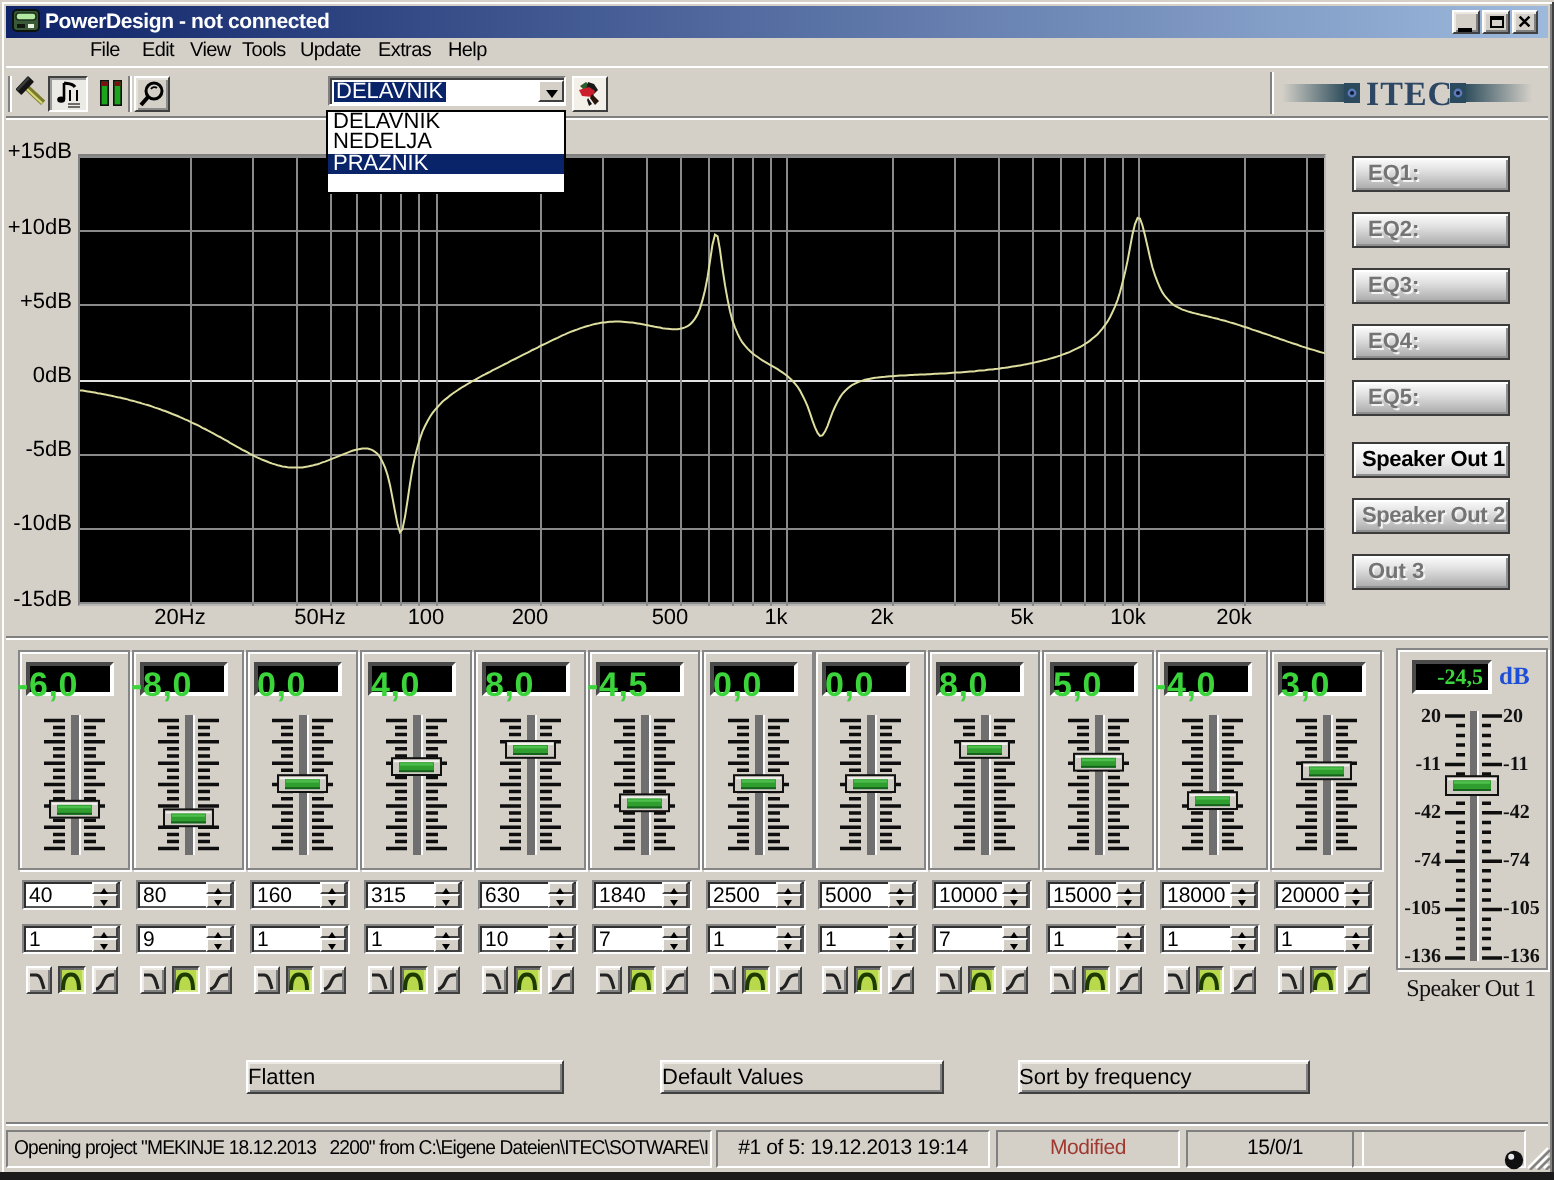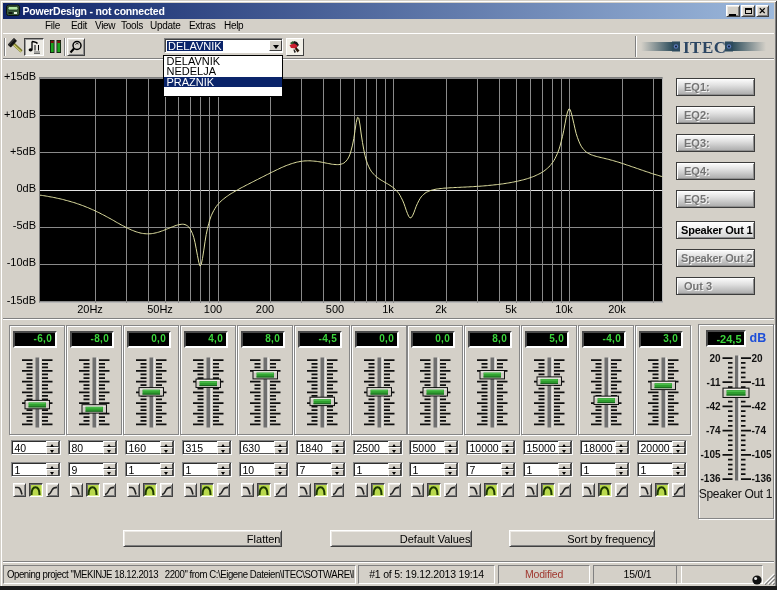--- a/index.html
+++ b/index.html
@@ -21,39 +21,39 @@
 .drop .hl { background:#0a246a; color:#fff; }
 .graph { position:absolute; left:38.5px; top:76.5px; width:624px; height:226px; background:#000; border:1px solid; border-color:#808080 #b8b8b8 #b8b8b8 #808080; }
 .dbl { position:absolute; left:2px; width:34px; text-align:right; font-size:11px; color:#000; }
 .fl { position:absolute; top:303px; width:50px; text-align:center; font-size:11px; color:#000; }
 .eqb { position:absolute; left:676px; width:78.5px; height:17.5px; white-space:nowrap; overflow:hidden; border:1px solid #3c3c3c; background:linear-gradient(#fdfdfd,#e0e0e0 40%,#a9a9a9); box-shadow: inset 1px 1px 0 #fff, inset -1px -1px 0 #8f8f8f; font-size:11px; font-weight:bold; color:#747474; text-shadow:1px 1px 0 #f4f4f4; line-height:16.5px; padding-left:7px; }
 .eqbA { background:linear-gradient(#ffffff,#f2f2f2 40%,#d2d2d2); color:#000; text-shadow:none; padding-left:4px; letter-spacing:-0.2px; }
 .eqbC { padding-left:4px; letter-spacing:-0.2px; }
 .hr318 { position:absolute; left:3px; right:3px; top:318px; height:2px; border-top:1px solid #808080; border-bottom:1px solid #fff; }
 .strip { position:absolute; top:324.5px; width:55.5px; height:110.5px; background:#d4d0c8; border:1px solid #868686; box-shadow: 1px 1px 0 #fdfdfd, inset 1px 1px 0 #fdfdfd; }
 .lcd { position:absolute; left:3px; top:5.5px; width:44px; height:16.5px; background:#000; border:2px solid; border-color:#4a4a4a #fff #fff #4a4a4a; }
-.lcd span { position:absolute; right:3px; top:0px; color:#3bd43b; font-size:10px; font-weight:bold; letter-spacing:0.3px; }
+.lcd span { position:absolute; right:16px; top:0px; color:#3bd43b; font-size:17px; font-weight:bold; letter-spacing:0.3px; }
 .spin { position:absolute; left:0.5px; width:50px; height:15.5px; background:#fff; border:1px solid; border-color:#848484 #fdfdfd #fdfdfd #848484; box-shadow: inset 1px 1px 0 #2f2f2f, inset -1px -1px 0 #555; }
 .spin > span { position:absolute; left:3px; top:1.5px; font-size:10.5px; color:#000; }
 .spb { position:absolute; right:0.5px; top:0.5px; bottom:0.5px; width:13px; }
 .sbu,.sbd { position:absolute; left:0; right:0; height:6.4px; background:#d4d0c8; border:1px solid; border-color:#fff #404040 #404040 #fff; }
 .sbu { top:0; } .sbd { bottom:0; }
 .tu { position:absolute; left:3px; top:2px; border:2.5px solid transparent; border-bottom:3px solid #000; border-top:none; }
 .td { position:absolute; left:3px; top:2px; border:2.5px solid transparent; border-top:3px solid #000; border-bottom:none; }
 .fb { position:absolute; top:157px; width:13px; height:14.5px; background:#d4d0c8; border:1px solid; border-color:#fff #404040 #404040 #fff; box-shadow: inset 1px 1px 0 #ece9e4, inset -1px -1px 0 #808080; }
 .fb svg { position:absolute; left:0px; top:1px; }
 .fbg { background:#b9d94c; border-color:#404040 #fff #fff #404040; box-shadow: inset 1px 1px 0 #6e6e6e, inset -1px -1px 0 #d6eb86; width:14px; }
-.master { position:absolute; left:697.5px; top:323.5px; width:76px; height:195px; background:#d4d0c8; border:1px solid #868686; box-shadow: 1px 1px 0 #fdfdfd, inset 1px 1px 0 #fdfdfd; }
+.master { position:absolute; left:697.5px; top:323.5px; width:76px; height:161px; background:#d4d0c8; border:1px solid #868686; box-shadow: 1px 1px 0 #fdfdfd, inset 1px 1px 0 #fdfdfd; font-family: Liberation Serif, serif; }
 .mlcd { position:absolute; left:7px; top:5px; width:40px; height:17px; background:#000; border:2px solid; border-color:#4a4a4a #fff #fff #4a4a4a; }
 .mlcd span { position:absolute; right:2px; top:1px; color:#3bd43b; font-size:11px; font-weight:bold; }
 .mdb { position:absolute; left:51px; top:6px; font-size:12.5px; font-weight:bold; color:#1d4ed8; }
 .mll { position:absolute; width:22px; left:0; text-align:right; font-size:10px; font-weight:bold; color:#111; }
 .mlr { position:absolute; left:53px; font-size:10px; font-weight:bold; color:#111; }
 .mso { position:absolute; left:0; right:0; top:162px; text-align:center; font-size:12px; color:#111; white-space:nowrap; letter-spacing:-0.3px; }
-.bbtn { position:absolute; top:529.5px; height:17.5px; background:#d4d0c8; border:1px solid; border-color:#fff #404040 #404040 #fff; box-shadow: inset 1px 1px 0 #ece9e4, inset -1px -1px 0 #808080; font-size:11px; text-align:right; line-height:16px; color:#000;padding-left:16px; }
+.bbtn { position:absolute; top:529.5px; height:17.5px; background:#d4d0c8; border:1px solid; border-color:#fff #404040 #404040 #fff; box-shadow: inset 1px 1px 0 #ece9e4, inset -1px -1px 0 #808080; font-size:11px; text-align:left; line-height:16px; color:#000; }
 .sbar { position:absolute; left:3px; right:3px; top:561px; height:2px; border-top:1px solid #808080; border-bottom:1px solid #fff; }
 .sp { position:absolute; top:564.5px; height:19px; border:1px solid; border-color:#808080 #fff #fff #808080; font-size:10.5px; letter-spacing:-0.2px; line-height:17px; color:#000; }
 .botedge { position:absolute; left:0; right:0; bottom:0; height:4px; background:#1a1a1a; }
 </style></head><body>
 <div class="win"></div>
 <div class="title">
  <svg style="position:absolute;left:3px;top:1px" width="14" height="13" viewBox="0 0 14 13">
       <rect x="0.5" y="1" width="13" height="10.5" rx="2" fill="#3a5a3a" stroke="#0c120c"></rect>
       <rect x="2" y="2.5" width="10" height="3.5" rx="1.5" fill="#b2e8a2" stroke="#1c301c" stroke-width="0.8"></rect>
       <rect x="2.5" y="8" width="4" height="2" fill="#0e180e"></rect>

